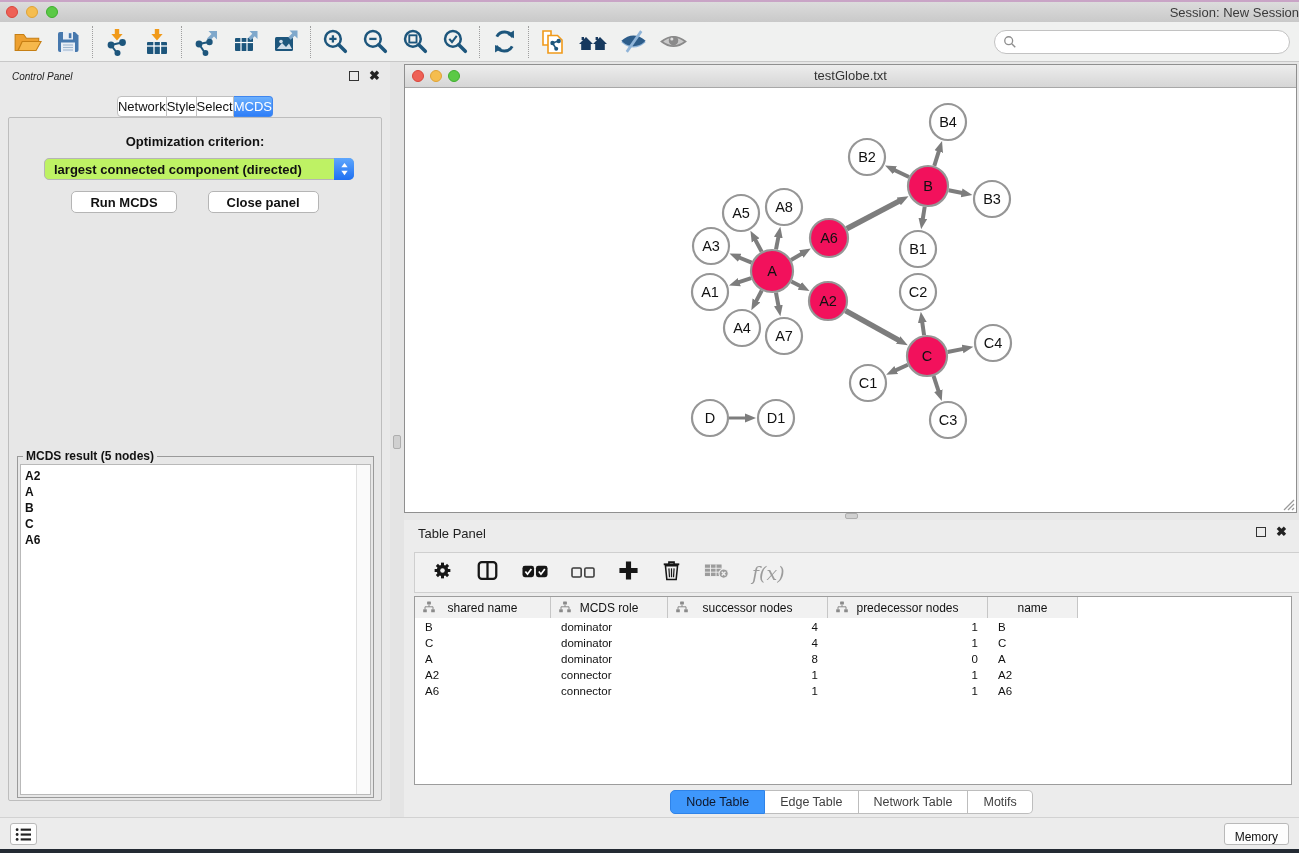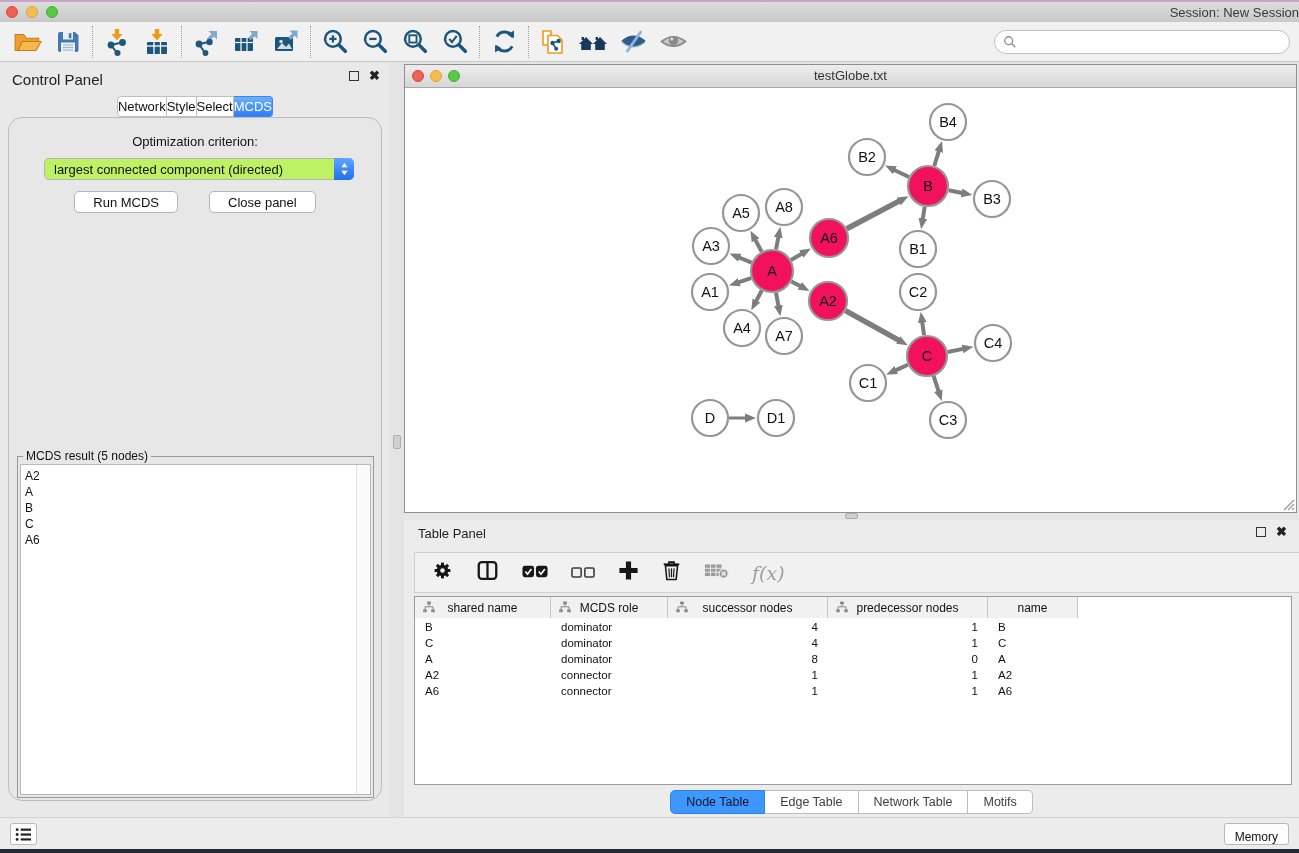--- a/index.html
+++ b/index.html
@@ -22,32 +22,32 @@
     border-bottom:1px solid #c8c8c8; display:flex; align-items:center; padding:0 8px; }
   .tbtn { width:40px; height:36px; display:flex; align-items:center; justify-content:center; }
   .tsep { width:1px; height:32px; margin:0 4px; border-left:1px dotted #9f9f9f; }
   .searchbox { position:absolute; right:9px; top:8px; width:296px; height:24px; background:#fff;
     border:1px solid #c2c2c2; border-radius:12px; display:flex; align-items:center; padding-left:8px; }
   .searchbox input { border:none; outline:none; flex:1; height:18px; font-size:12px; background:transparent; }
 
   
   .control-panel { position:absolute; left:0; top:62px; width:390px; height:755px; background:#e9e9e9; }
   .cp-header { position:absolute; left:0; top:8px; width:100%; height:18px; }
-  .cp-header .cp-title { position:absolute; left:12px; top:1px; font-size:15px; color:#222; }
+  .cp-header .cp-title { position:absolute; left:12px; top:1px; font-size:10px; color:#222;font-style:italic; }
   .panel-icons { position:absolute; right:10px; top:0; display:flex; gap:10px; align-items:center; }
   .float-icon { width:10px; height:10px; border:1.6px solid #333; display:inline-block; }
   .close-icon { font-size:13px; color:#222; font-weight:bold; line-height:12px; }
   .cp-tabs { position:absolute; left:0; top:34px; width:100%; display:flex; justify-content:center; }
   .seg-tab { height:21px; padding:0 0; font-size:13px; color:#111; background:#fff; border:1px solid #bfbfbf;
     border-left:none; display:flex; align-items:center; }
   .seg-tab:first-child { border-left:1px solid #bfbfbf; border-radius:4px 0 0 4px; }
   .seg-tab:last-child { border-radius:0 4px 4px 0; }
   .seg-tab.selected { background:linear-gradient(#6cb0fd,#2e7ef8); color:#fff; border-color:#3f86ef; }
   .cp-content { position:absolute; left:8px; top:55px; width:374px; height:684px; background:#e7e7e7;
-    border:1px solid #bdbdbd; border-radius:14px; }
+    border:1px solid #bdbdbd; border-radius:2px;font-weight:bold; }
   .opt-label { position:absolute; left:0; top:16px; width:100%; text-align:center; font-size:13px; color:#111; }
   .cp-select { position:absolute; left:35px; top:40px; width:310px; height:22px; background:#bef264;
     border:1px solid #b5b5b5; border-radius:5px; display:flex; align-items:center; }
   .cp-select .sel-text { flex:1; font-size:13px; color:#111; padding-left:9px; white-space:nowrap; }
   .sel-stepper { width:20px; height:22px; margin-right:-1px; border-radius:0 5px 5px 0;
     background:linear-gradient(#5ea7fd,#1f70f2); display:flex; align-items:center; justify-content:center; }
   .cp-buttons { position:absolute; left:0; top:73px; width:100%; display:flex; justify-content:center; gap:31px; }
   .mac-btn { height:22px; padding:0 18px; background:#fff; border:1px solid #b5b5b5; border-radius:5px;
     font-size:13px; color:#111; display:flex; align-items:center; }
   .fieldset { position:absolute; left:8px; top:338px; width:357px; height:342px; border:1px solid #9a9a9a; }

